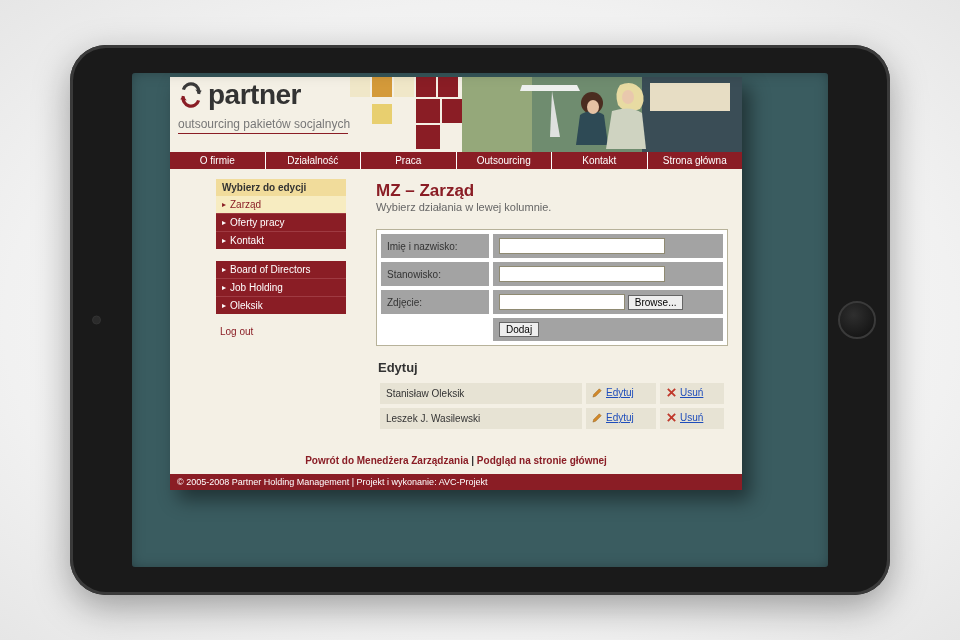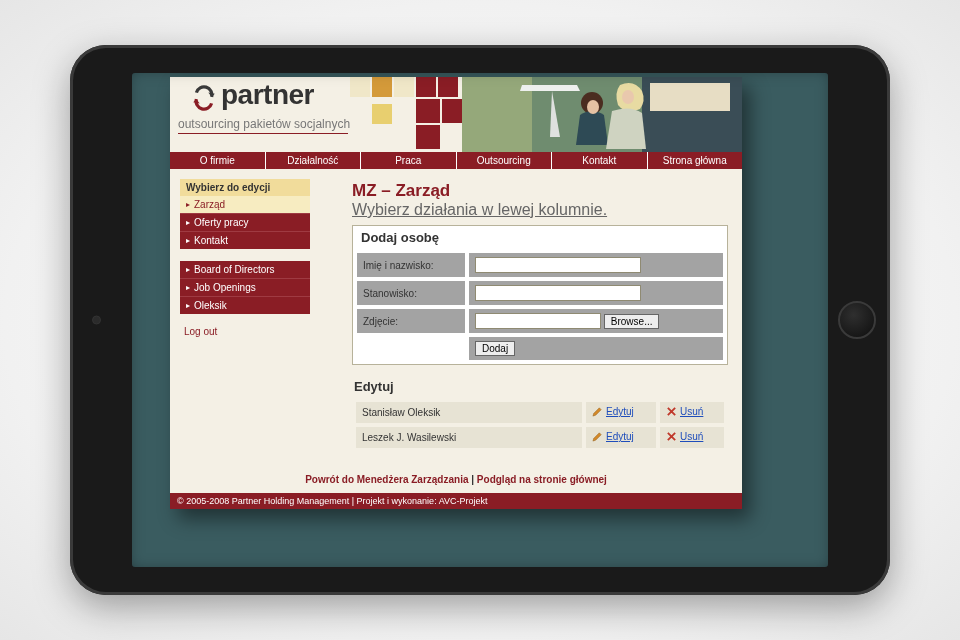--- a/index.html
+++ b/index.html
@@ -7,55 +7,55 @@
   .tablet{position:relative;width:820px;height:550px;background:#1a1a1a;border-radius:36px;box-shadow:0 12px 36px rgba(0,0,0,.35),inset 0 0 0 3px #3a3a3a;}
   .camera{position:absolute;left:22px;top:50%;transform:translateY(-50%);width:7px;height:7px;background:#2b2b2b;border-radius:50%;border:1px solid #333;}
   .homebtn{position:absolute;right:14px;top:50%;transform:translateY(-50%);width:34px;height:34px;border-radius:50%;background:radial-gradient(circle at 40% 35%,#2f2f2f,#0e0e0e);border:2px solid #3a3a3a;}
   .screen{position:absolute;left:62px;right:62px;top:28px;bottom:28px;background:#3a5c60;border-radius:3px;overflow:hidden;}
   .shadowbox{position:absolute;left:-8px;right:-8px;top:-8px;bottom:-8px;box-shadow:inset 0 0 18px rgba(0,0,0,.7);pointer-events:none;}
 
   .app{position:absolute;left:38px;top:4px;width:572px;background:#f4f0e5;box-shadow:8px 10px 18px rgba(0,0,0,.45);}
 
   
   .hdr{position:relative;height:75px;background:#f4f0e5;}
-  .logo{position:absolute;left:21px;top:2px;display:flex;align-items:flex-end;gap:4px;}
+  .logo{position:absolute;left:8px;top:2px;display:flex;align-items:center;gap:4px;}
   .logo-arrows{width:26px;height:26px;position:relative;}
   .logo-arrows svg{display:block;}
   .logo-word{font-family:Impact,Arial,sans-serif;font-weight:700;font-size:28px;color:#333;letter-spacing:-.5px;}
   .tagline{position:absolute;left:8px;top:40px;font-size:12px;color:#777;}
   .tagline::after{content:"";display:block;width:170px;height:1px;background:#8a1d25;margin-top:2px;}
   .mosaic{position:absolute;left:180px;top:0;height:75px;width:130px;}
   .sq{position:absolute;width:20px;height:20px;}
   .c-da{background:#8a1d25;}
   .c-or{background:#d49a3a;}
   .c-ye{background:#e8cf6f;}
   .c-cr{background:#f0e7c8;}
   .hero{position:absolute;right:0;top:0;height:75px;width:280px;background:linear-gradient(135deg,#8ea56a 0 12%,#c9d6b8 12% 30%,#6f8a64 30% 45%,transparent 45%),linear-gradient(90deg,#4b5f6a 0 40%,#e8dfc8 40% 55%,#3a4d56 55% 70%,#e8dfc8 70% 100%);}
   .hero svg{position:absolute;inset:0;}
 
   .navbar{display:flex;background:#8a1d25;height:17px;align-items:stretch;}
   .navbar a{flex:1;text-align:center;color:#fff;font-size:10px;line-height:18px;text-decoration:none;border-right:1px solid #fff;}
   .navbar a:last-child{border-right:none;}
 
-  .body{display:flex;gap:16px;}
+  .body{display:flex;gap:4px;padding-left:36px;}
 
   .side{width:130px;padding:10px 0 10px 10px;}
   .panel-title{background:#f1dc9b;color:#333;font-weight:700;font-size:10px;padding:3px 6px;}
   .mitem{display:flex;align-items:center;gap:4px;padding:3px 6px;font-size:10px;cursor:pointer;}
   .mi-sel{background:#f7ecc1;color:#8a1d25;}
   .mi-da{background:#8a1d25;color:#fff;border-top:1px solid #9f3a42;}
   .mi-da:first-of-type{border-top:none;}
   .arrow{font-size:8px;}
   .side .group2{margin-top:12px;}
   .logout{margin:12px 0 0 4px;font-size:10px;}
   .logout a{color:#8a1d25;text-decoration:none;}
 
   .main{flex:1;padding:8px 14px 14px 26px;}
   .main h1{color:#8a1d25;font-size:17px;margin:4px 0 0 0;font-weight:700;}
-  .hint{font-size:16px;color:#666;margin-bottom:6px;text-decoration:underline;}
+  .hint{font-size:11px;color:#666;margin-bottom:16px;}
 
   .box{border:1px solid #b7b29a;background:#fff;padding:0;}
   .box-title{font-size:13px;font-weight:700;padding:4px 8px;}
   table.form{width:100%;border-collapse:separate;border-spacing:4px;}
   table.form td{background:#a3a3a3;padding:4px 6px;font-size:10px;vertical-align:middle;}
   table.form td.lab{width:96px;}
   input.txt{width:160px;border:1px solid #8f8a72;height:14px;font:inherit;padding:0 2px;}
   input.file-shown{width:120px;border:1px solid #8f8a72;height:14px;font:inherit;padding:0 2px;}
   .browse,.btn{font:inherit;font-size:10px;border:1px solid #666;background:#eee;padding:1px 6px;cursor:pointer;}
 
@@ -150,37 +150,36 @@
                 <span>Kontakt</span>
               </div>
 
           <div class="group2">
             <div class="mitem mi-da">
                   <span class="arrow">▸</span>
                   <span>Board of Directors</span>
                 </div>
             <div class="mitem mi-da">
                   <span class="arrow">▸</span>
-                  <span>Job Openings</span>
+                  <span>Job Holding</span>
                 </div>
             <div class="mitem mi-da">
                   <span class="arrow">▸</span>
                   <span>Oleksik</span>
                 </div>
           </div>
 
           <div class="logout"><a>Log out</a></div>
         </div>
 
         <div class="main">
           <h1>MZ – Zarząd</h1>
           <div class="hint">Wybierz działania w lewej kolumnie.</div>
 
           <div class="box">
-            <div class="box-title">Dodaj osobę</div>
             <table class="form">
               <tbody>
                     <tr>
                 <td class="lab">Imię i nazwisko:</td>
                 <td><input class="txt" style=""></td>
               </tr>
               <tr>
                 <td class="lab">Stanowisko:</td>
                 <td><input class="txt" style=""></td>
               </tr>

